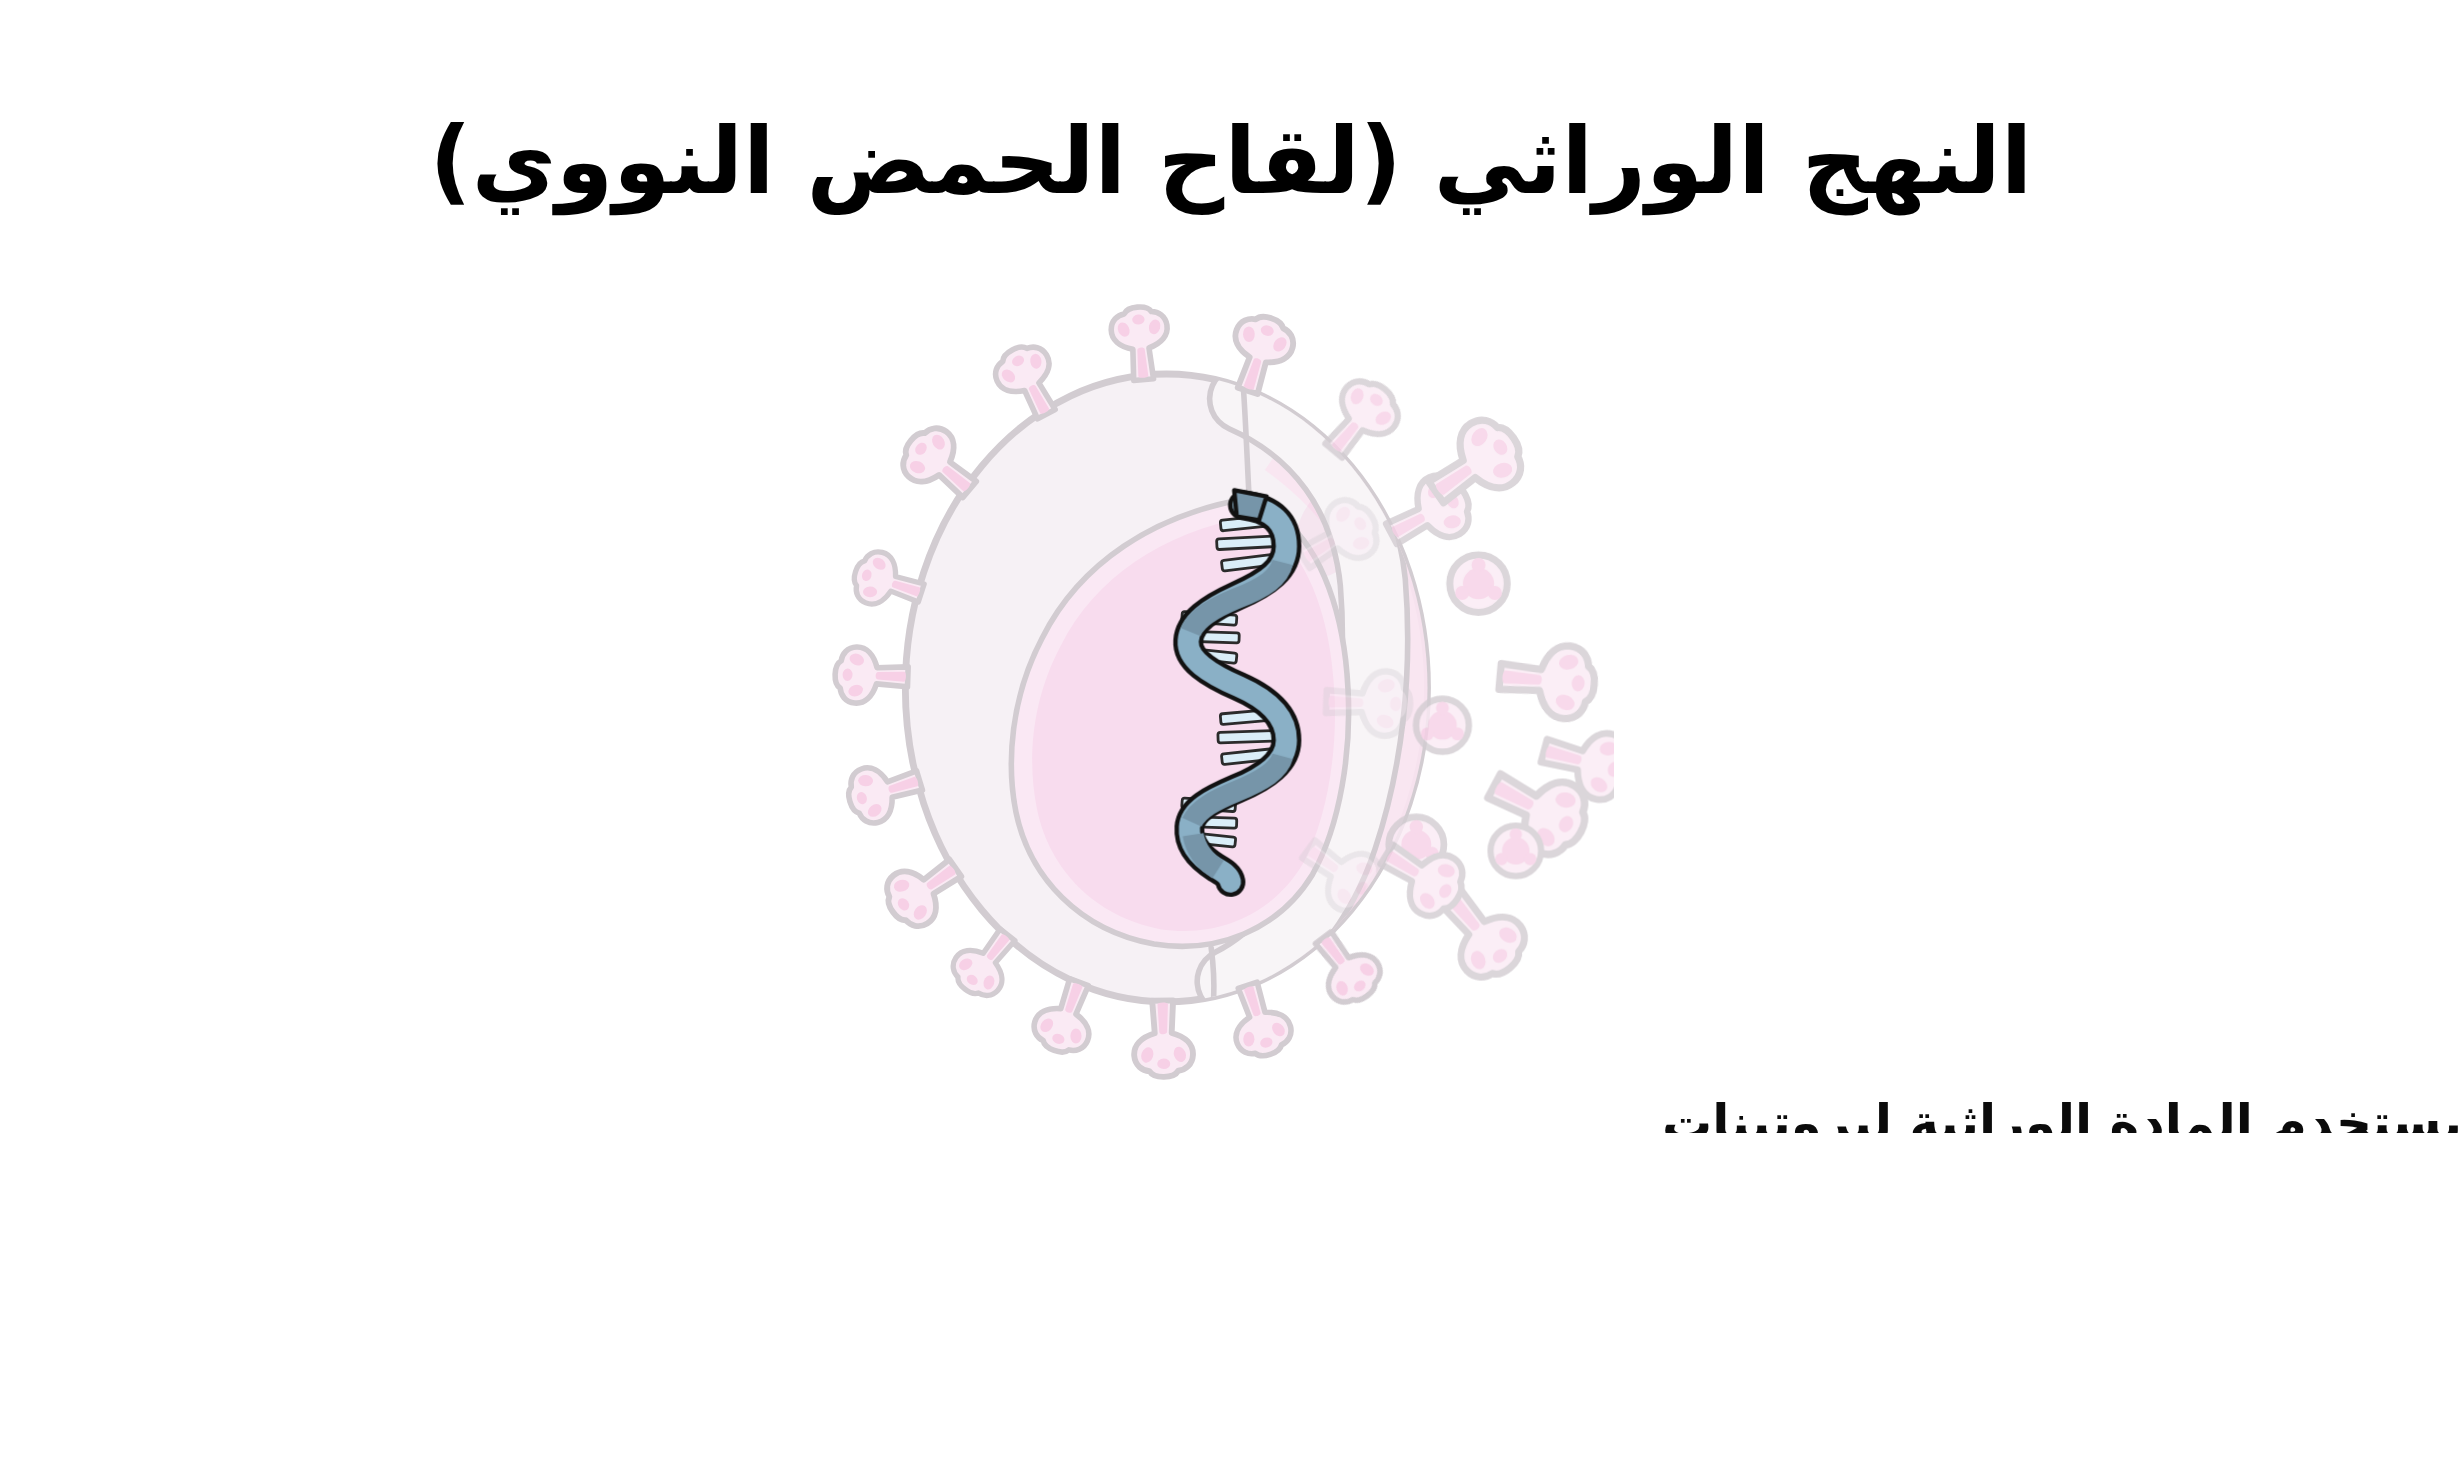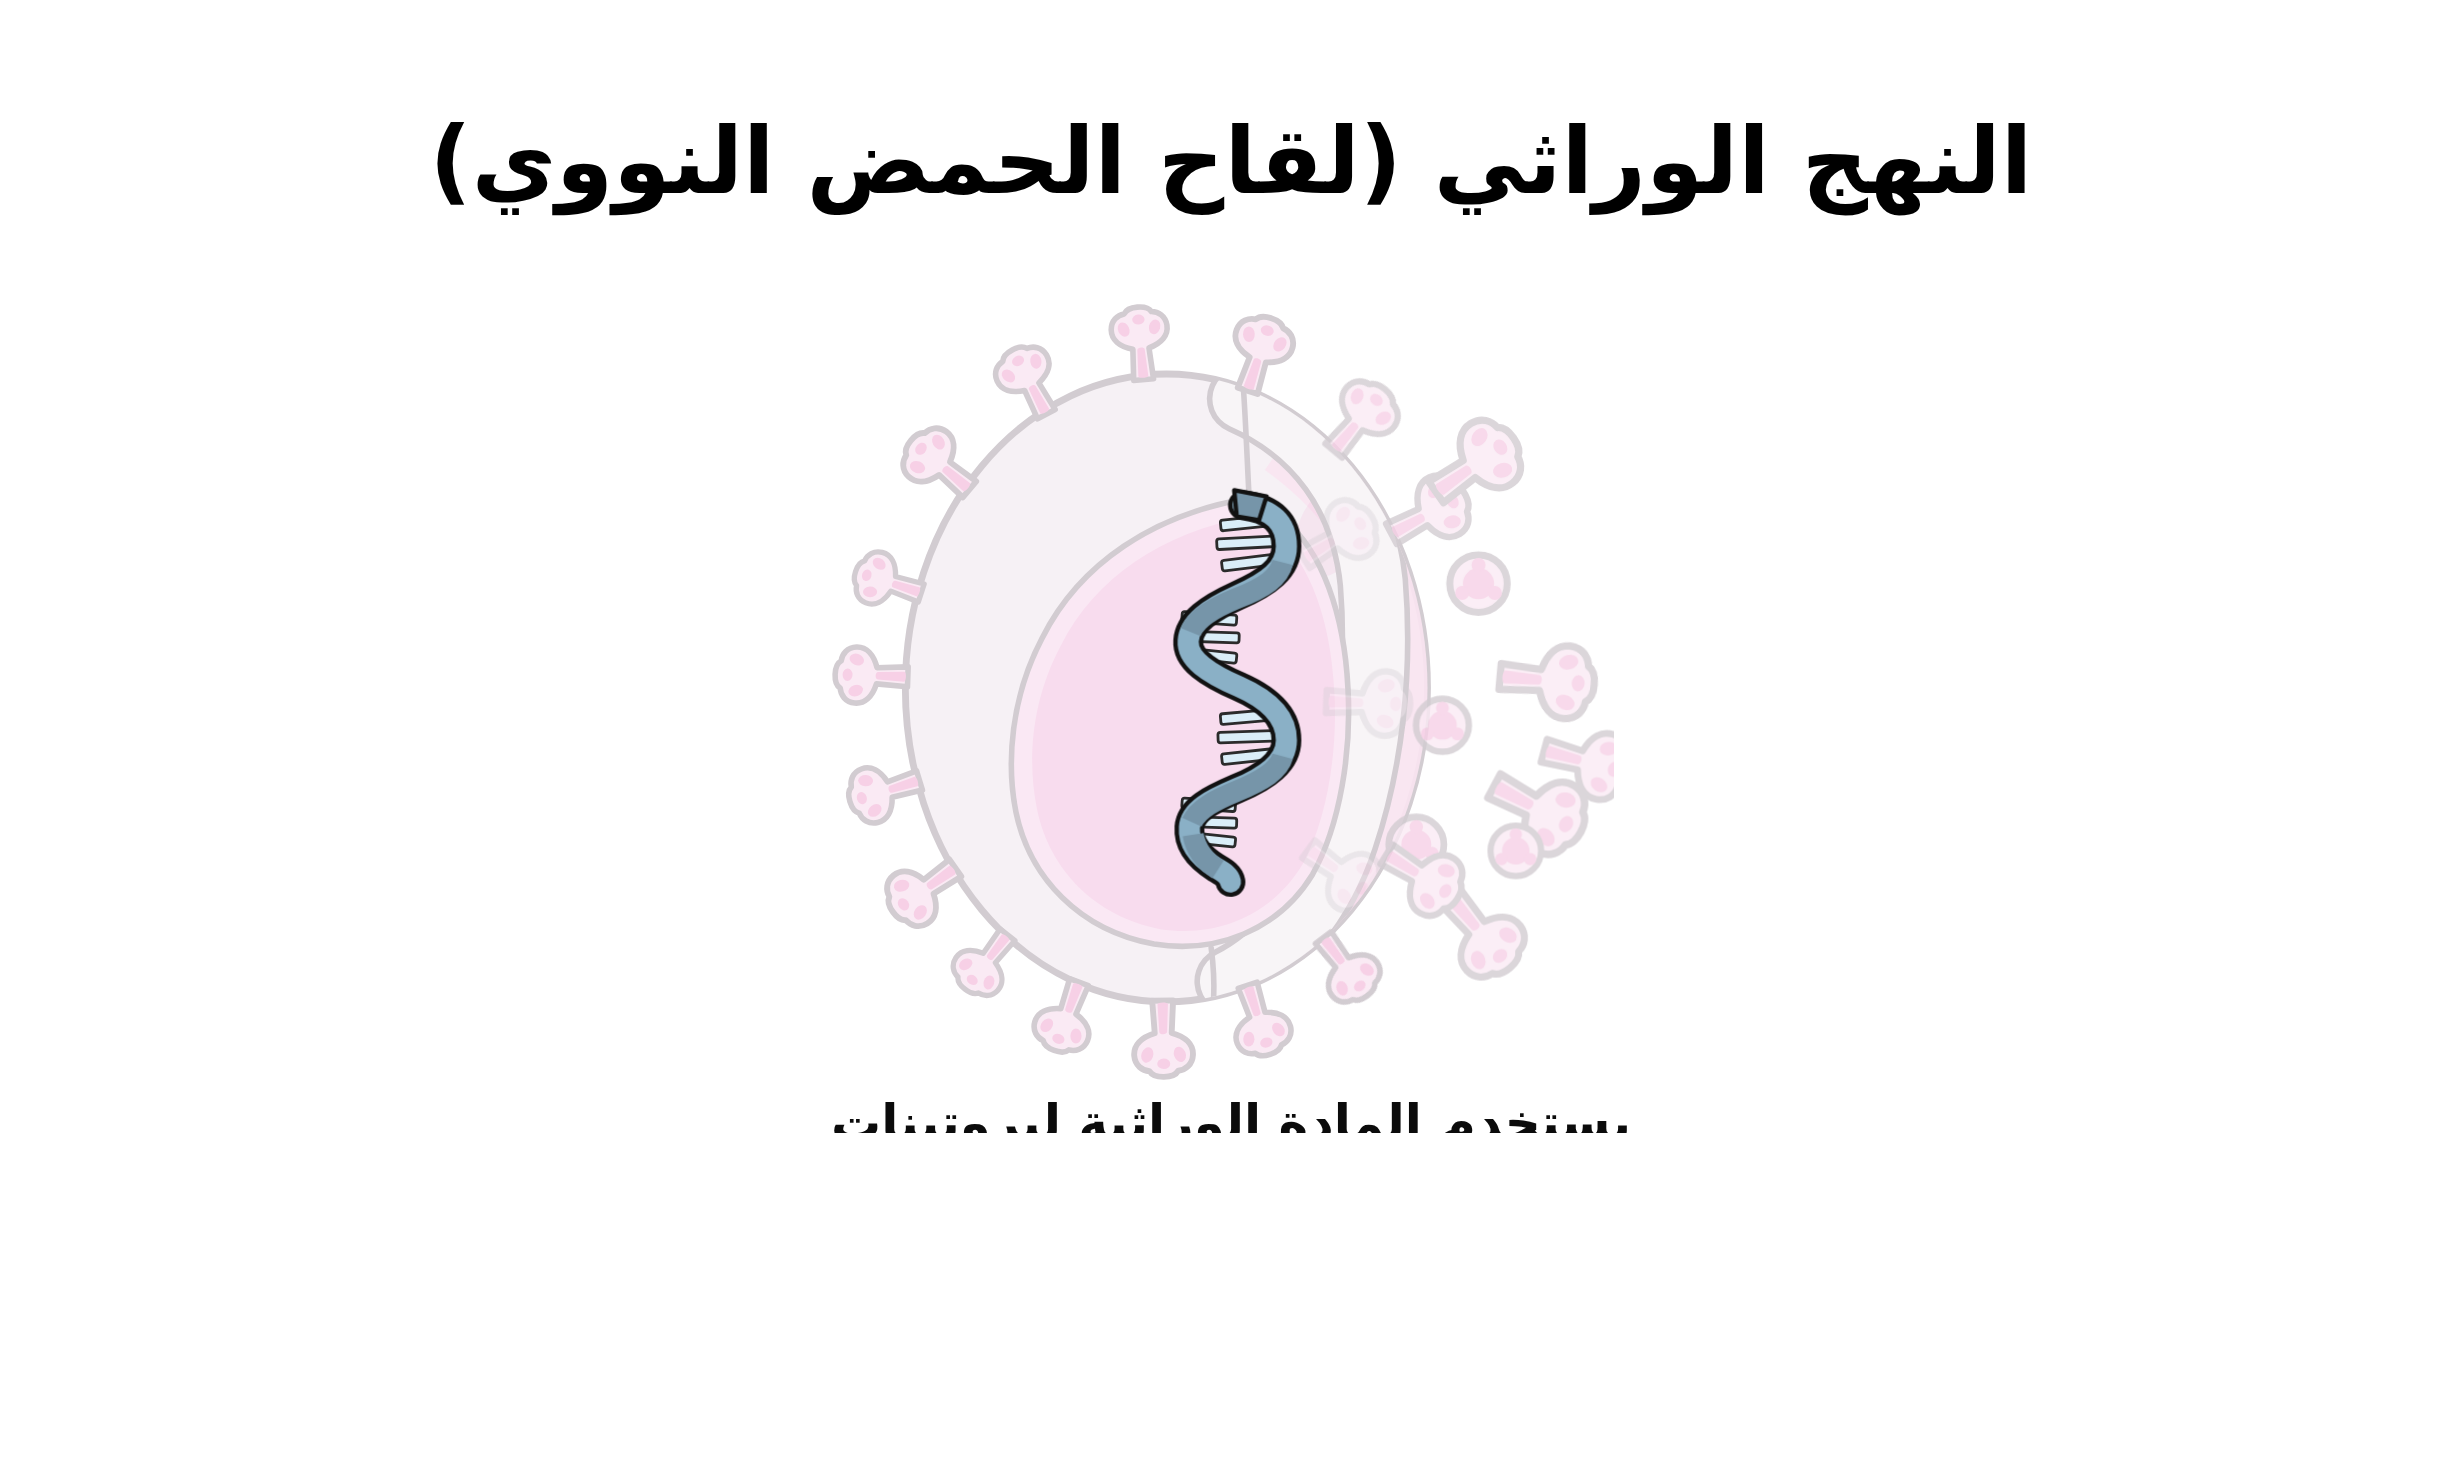--- a/index.html
+++ b/index.html
@@ -26,21 +26,20 @@
     font-weight: bold;
     color: #000000;
     letter-spacing: 0;
     line-height: 1.25;
   }
   .caption {
     position: absolute;
     top: 1089px;
     left: 0;
     right: 0;
-    text-align: center;
     direction: rtl;
     font-size: 50px;
     font-weight: bold;
     color: #0b0b0b;
     line-height: 1.38;
   }
   .illustration {
     position: absolute;
     left: 781px;
     top: 290px;

